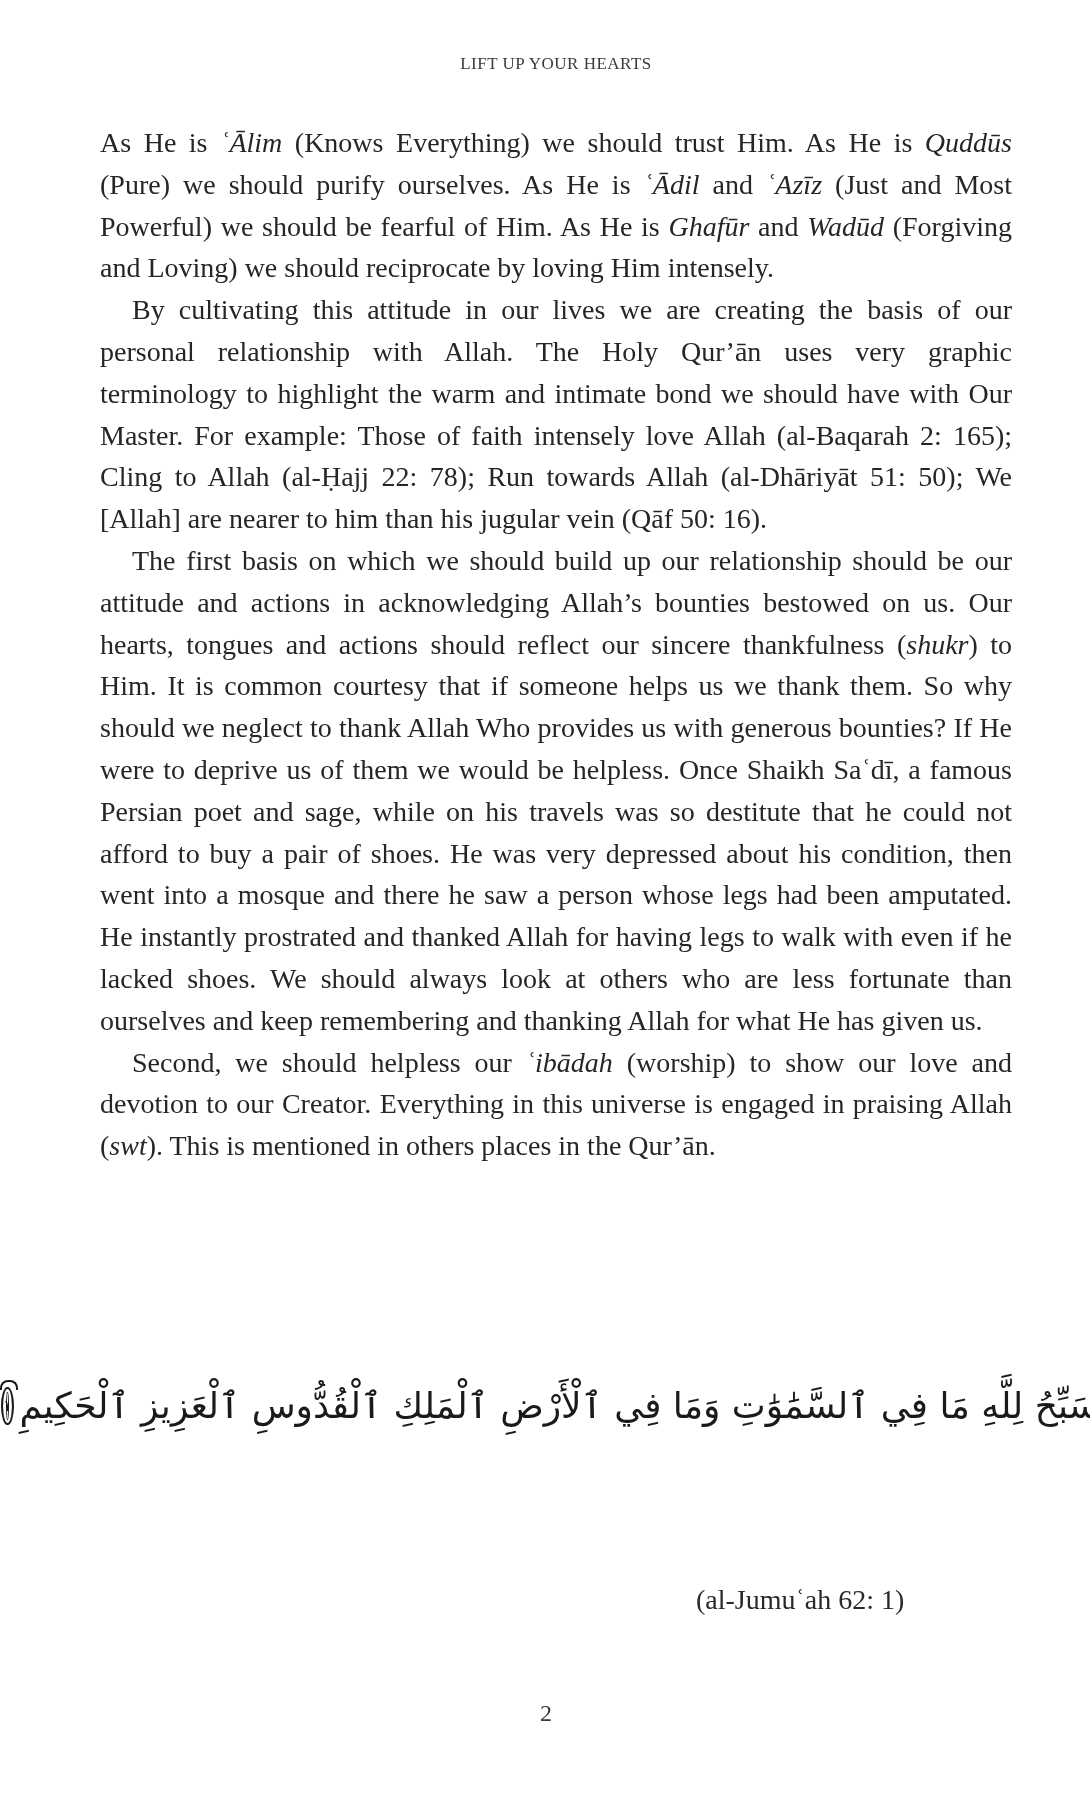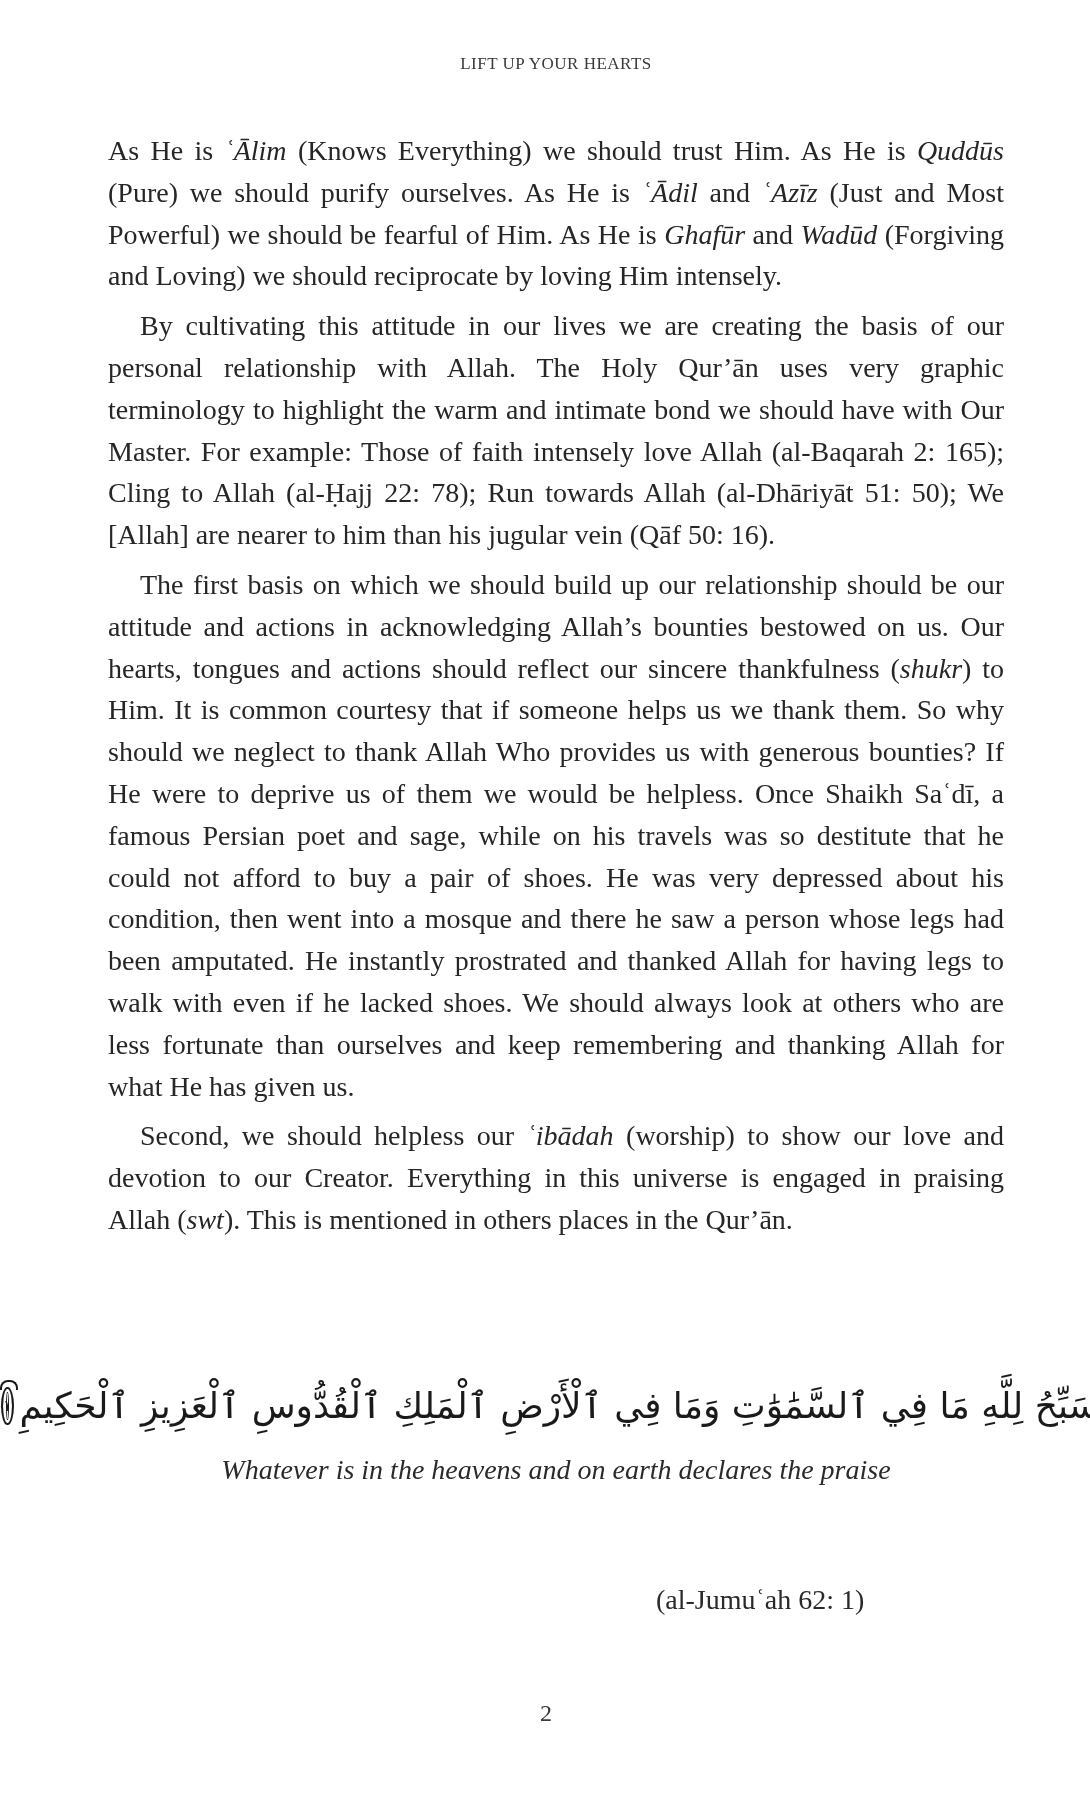--- a/index.html
+++ b/index.html
@@ -29,21 +29,21 @@
     position: absolute;
     top: 122px;
     left: 100px;
     width: 912px;
     font-size: 28px;
     line-height: 41.8px;
     text-align: justify;
     color: #262626;
   }
   .body-text p {
-    margin: 8px;
+    margin: 0;
     text-indent: 0;
   }
   .body-text p.indent {
     text-indent: 32px;
   }
   .body-text em {
     font-style: italic;
   }
   .verse-block {
     position: absolute;
@@ -91,21 +91,21 @@
   .translation {
     margin-top: 14px;
     font-style: italic;
     font-size: 28px;
     line-height: 39.5px;
     color: #2a2a2a;
   }
   .citation {
     position: absolute;
     top: 1582px;
-    left: 656px;
+    left: 696px;
     font-size: 28px;
     line-height: 36px;
     color: #2a2a2a;
   }
   .page-number {
     position: absolute;
     top: 1700px;
     left: 0;
     width: 1092px;
     text-align: center;
@@ -124,19 +124,18 @@
   <p class="indent"><span>The first basis on which we should build up our relationship should be our attitude and actions in acknowledging Allah’s bounties bestowed on us. Our hearts, tongues and actions should reflect our sincere thankfulness (</span><em>shukr</em><span>) to Him. It is common courtesy that if someone helps us we thank them. So why should we neglect to thank Allah Who provides us with generous bounties? If He were to deprive us of them we would be helpless. Once Shaikh Saʿdī, a famous Persian poet and sage, while on his travels was so destitute that he could not afford to buy a pair of shoes. He was very depressed about his condition, then went into a mosque and there he saw a person whose legs had been amputated. He instantly prostrated and thanked Allah for having legs to walk with even if he lacked shoes. We should always look at others who are less fortunate than ourselves and keep remembering and thanking Allah for what He has given us.</span></p>
   <p class="indent"><span>Second, we should helpless our </span><em>ʿibādah</em><span> (worship) to show our love and devotion to our Creator. Everything in this universe is engaged in praising Allah (</span><em>swt</em><span>). This is mentioned in others places in the Qur’ān.</span></p>
 </div>
 
 <div class="verse-block">
   <div class="arabic">
     <span>يُسَبِّحُ لِلَّهِ مَا فِي ٱلسَّمَٰوَٰتِ وَمَا فِي ٱلْأَرْضِ ٱلْمَلِكِ ٱلْقُدُّوسِ ٱلْعَزِيزِ ٱلْحَكِيمِ</span>
     <span class="ayah-marker">١</span>
   </div>
   <div class="translation">
-    <div>Whatever is in the heavens and on earth declares the praise</div>
   </div>
 </div>
 
 <div class="citation">(al-Jumuʿah 62: 1)</div>
 
 <div class="page-number">2</div>
 
 </body></html>

